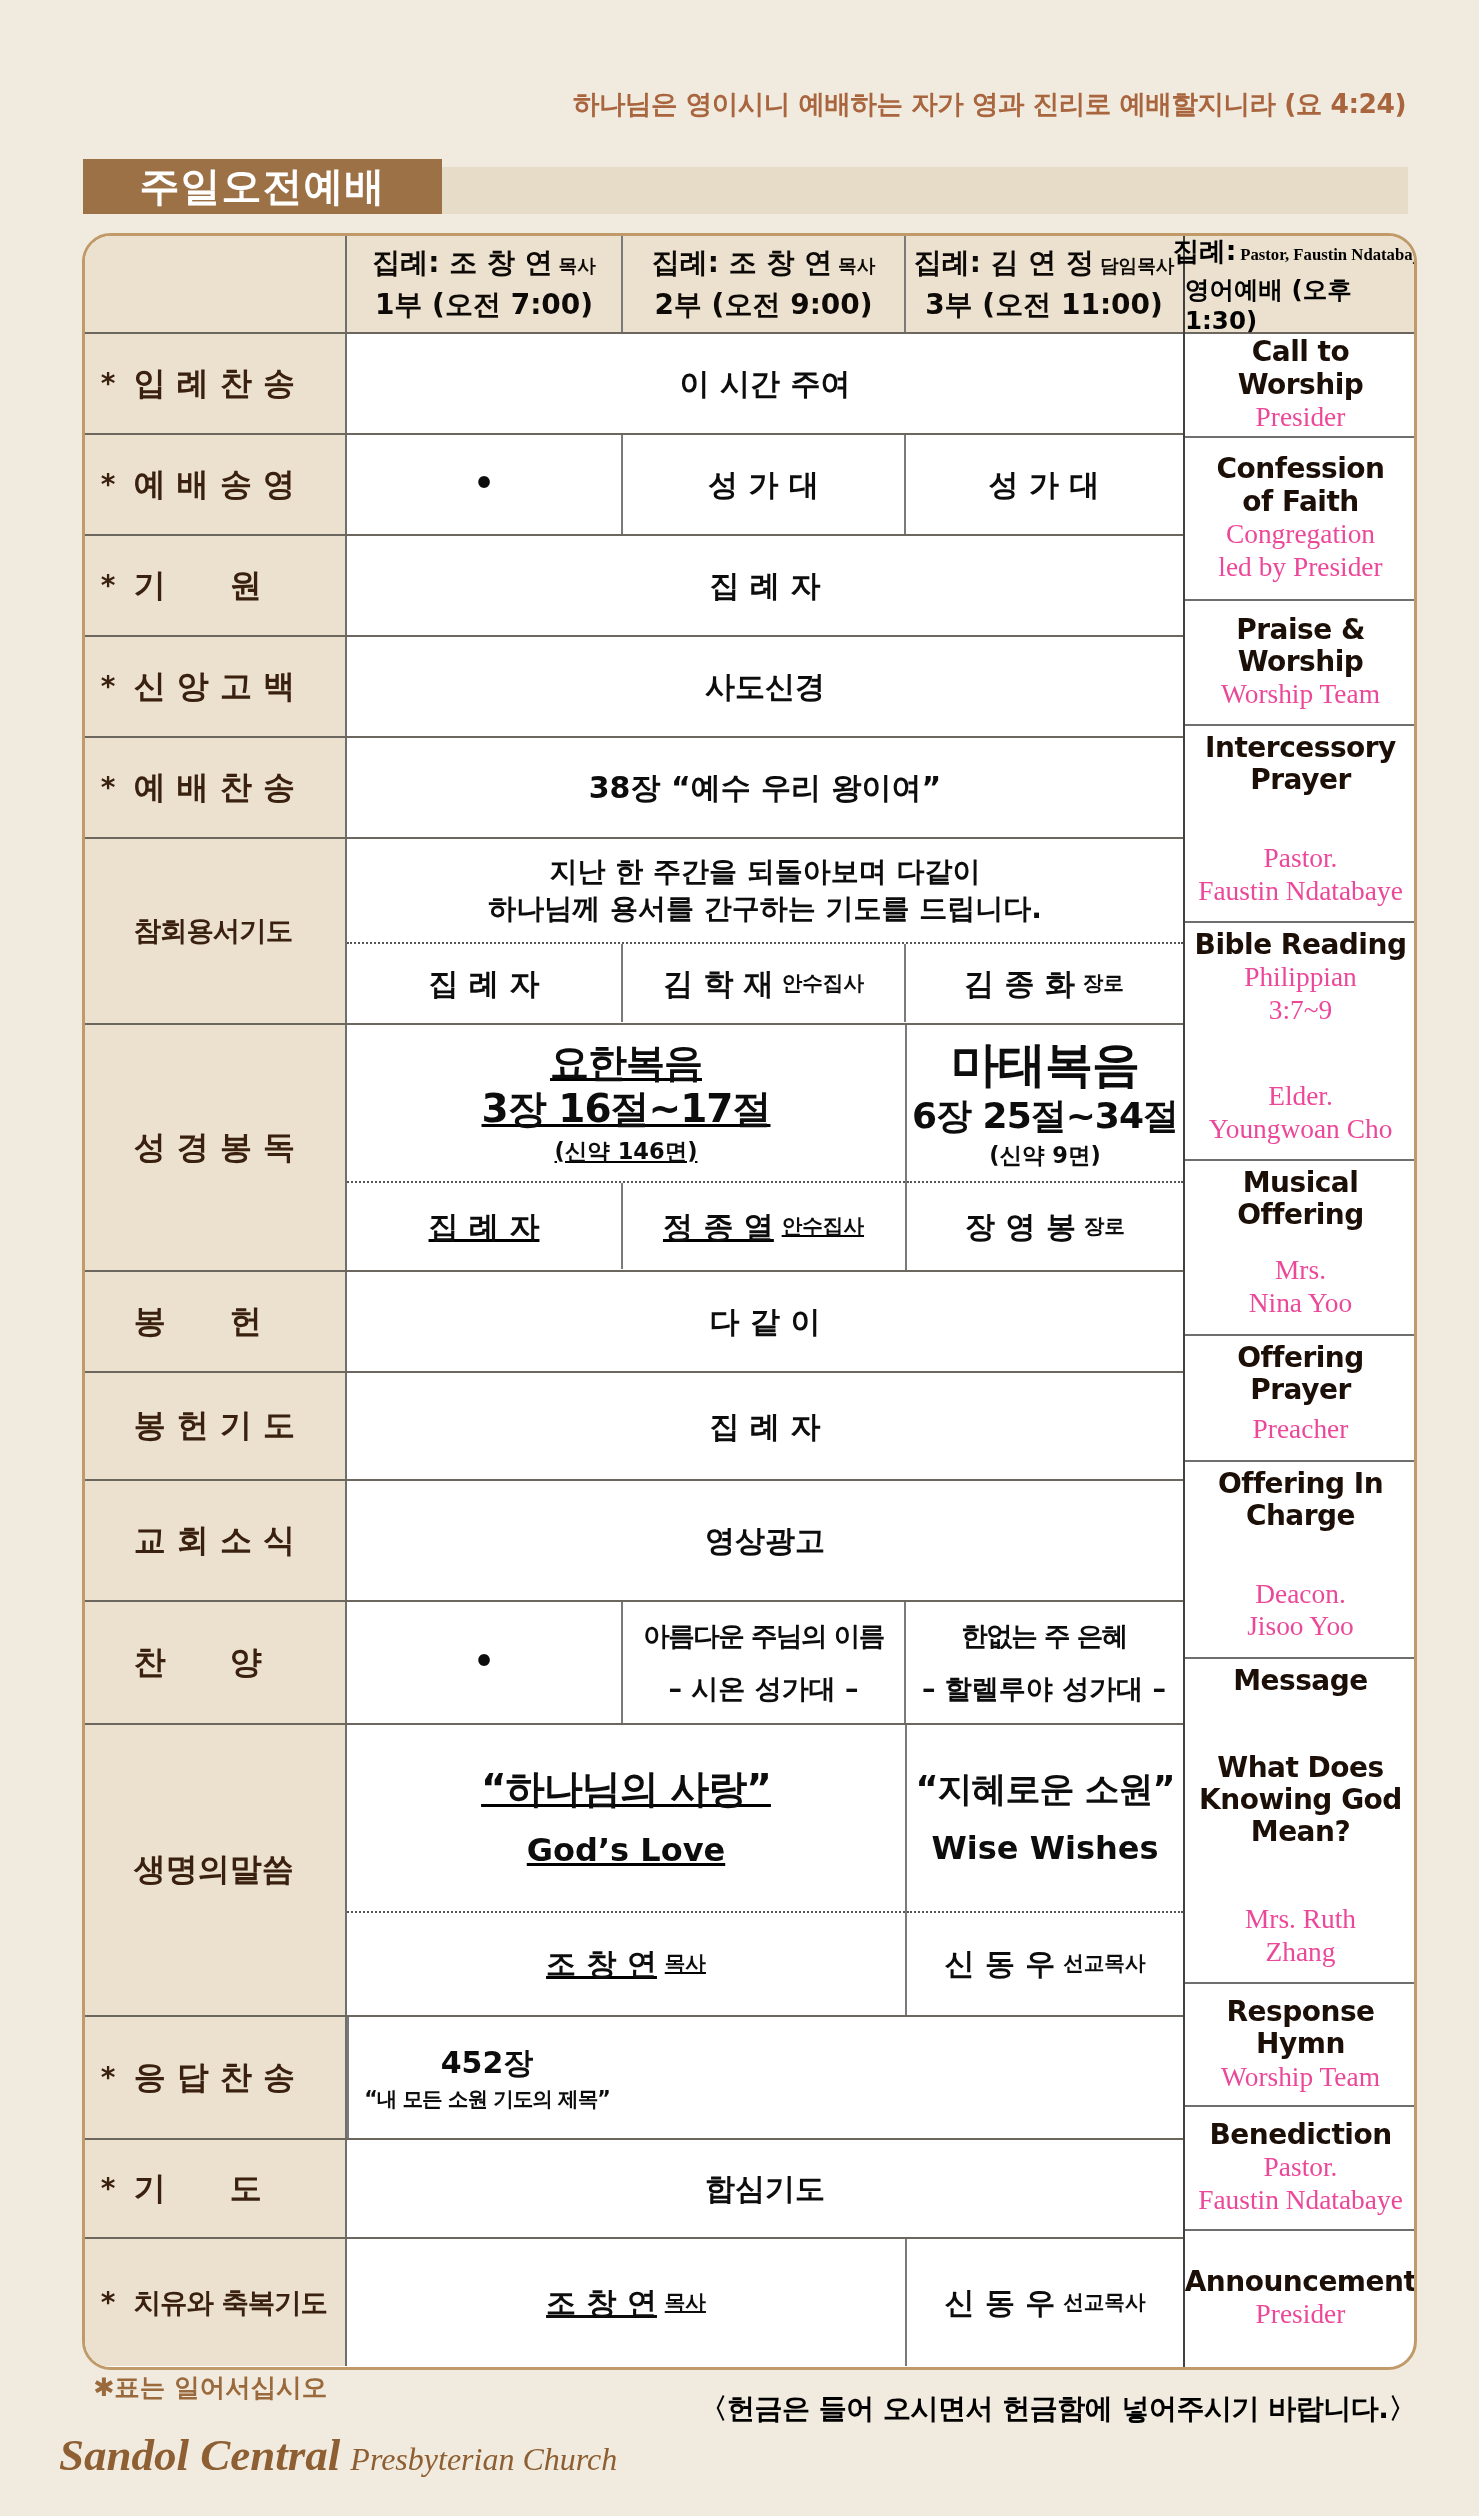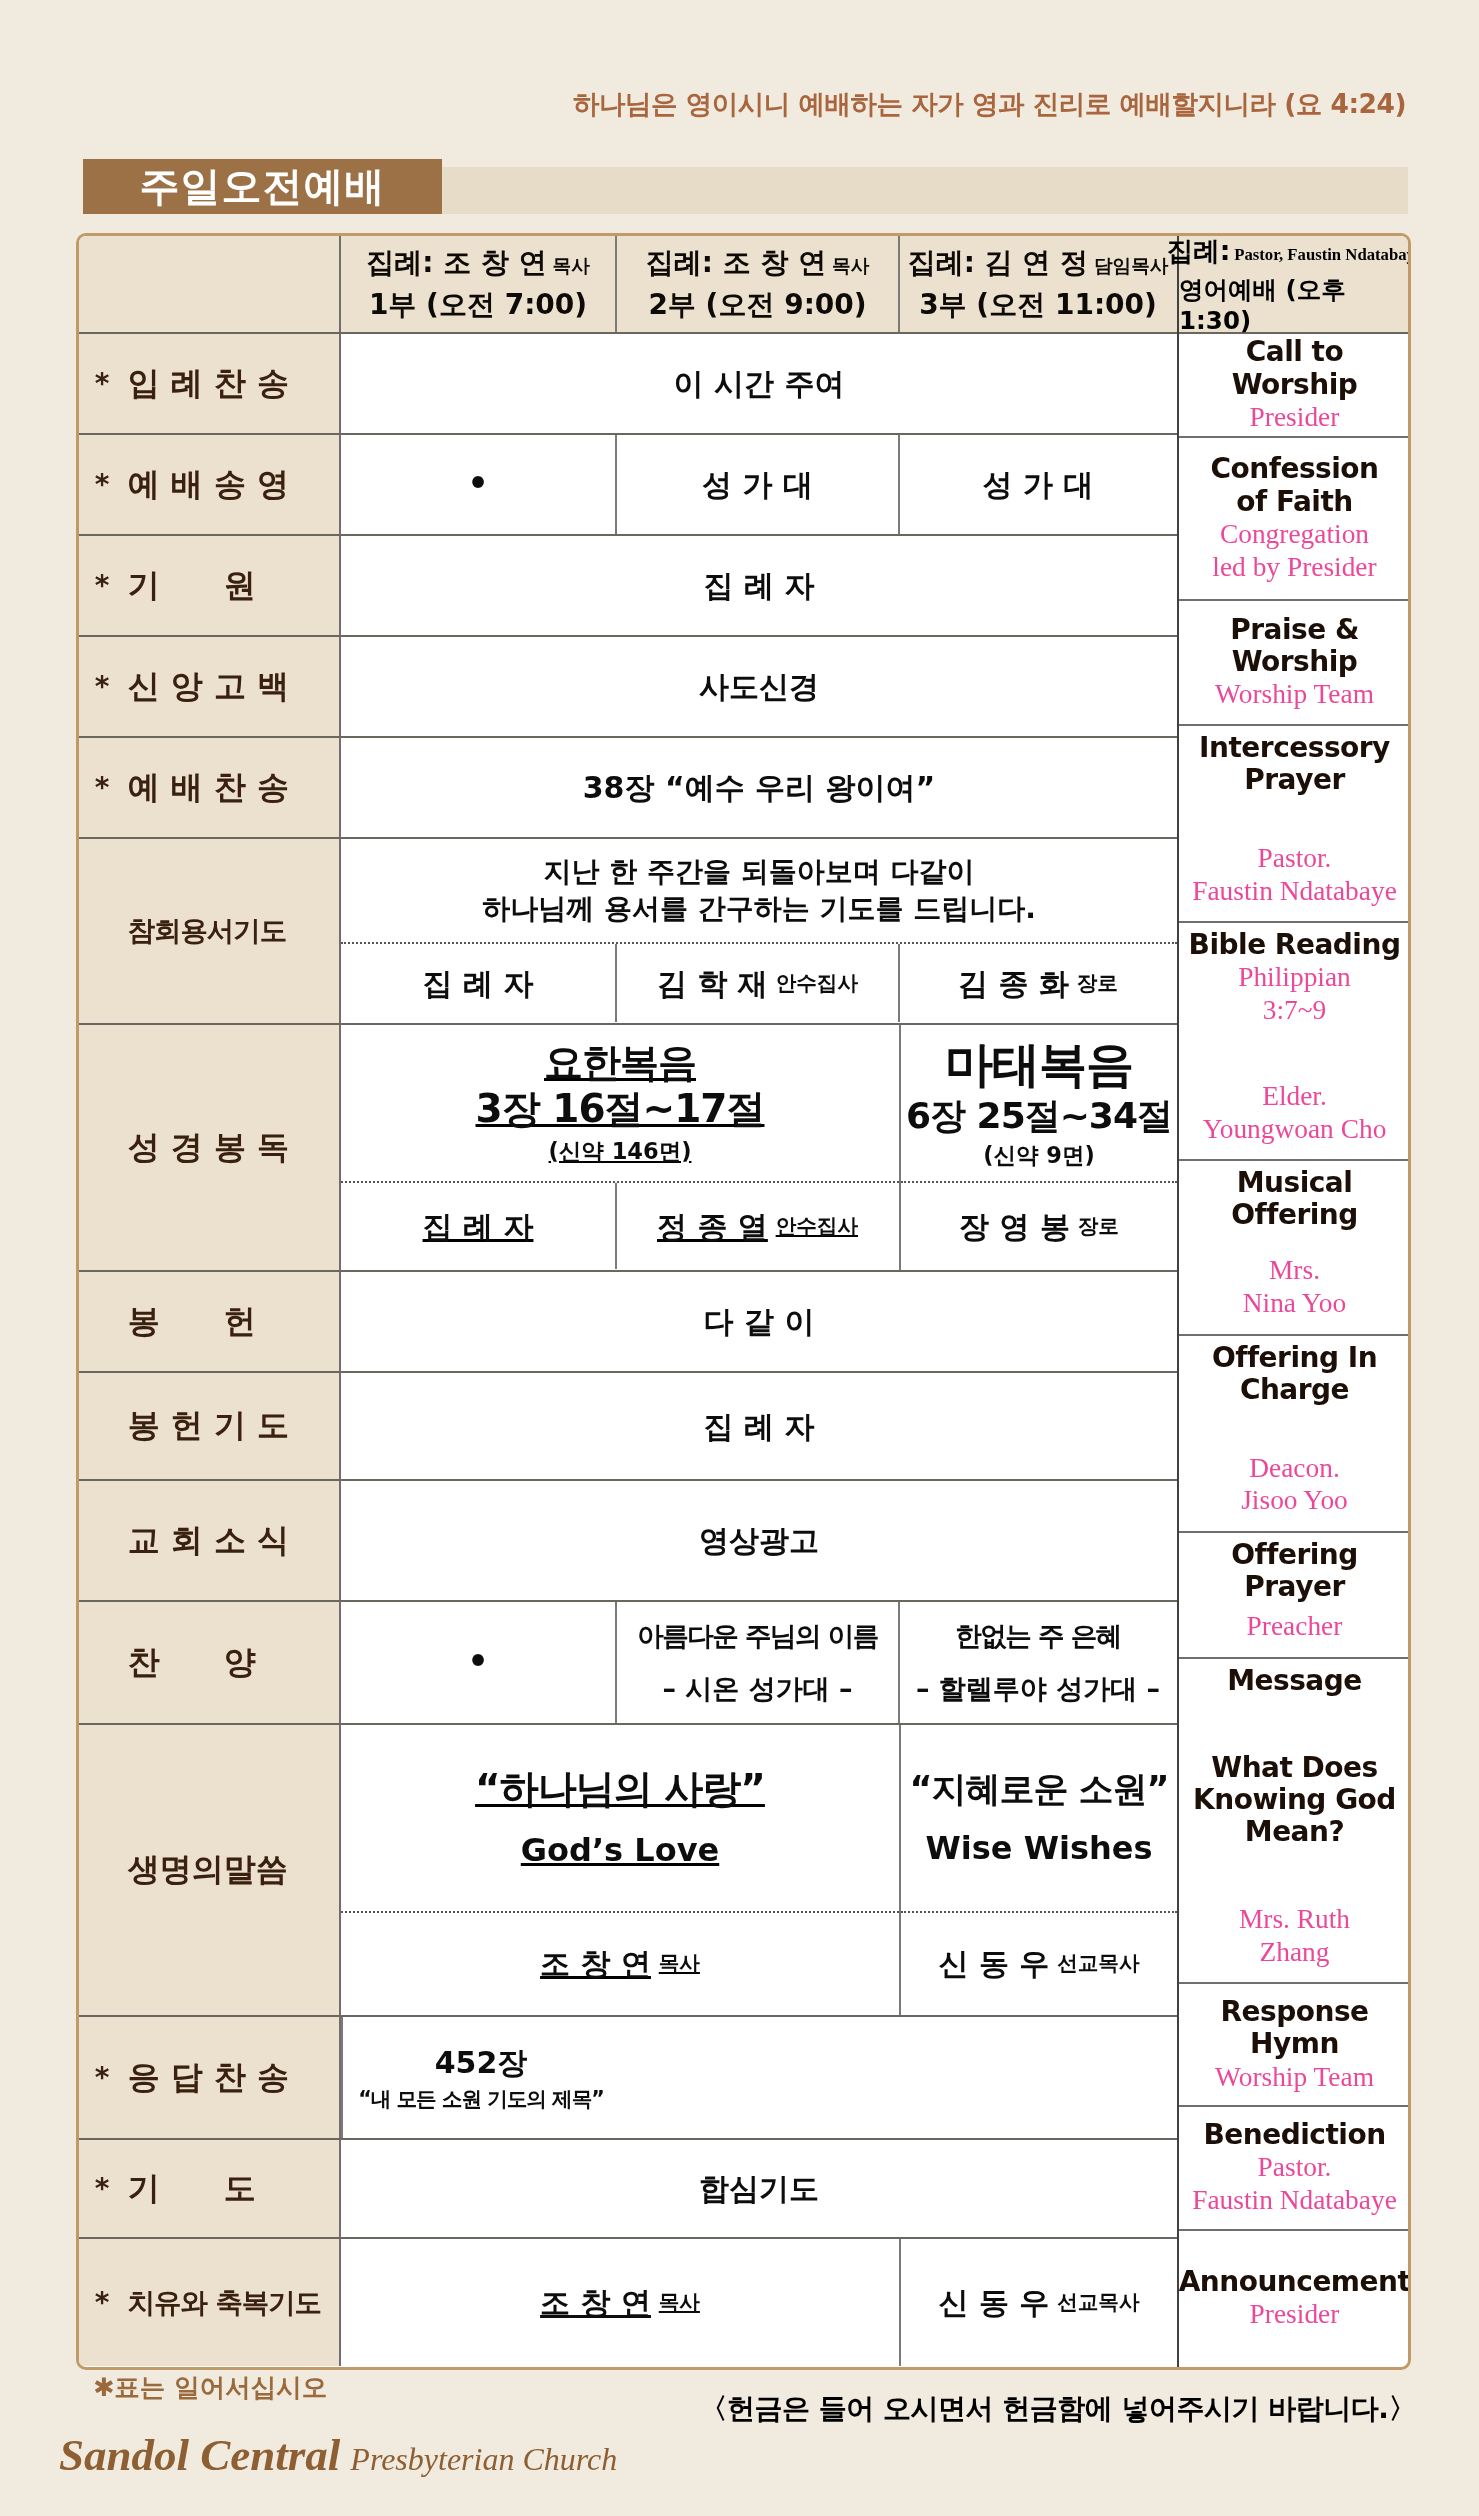--- a/index.html
+++ b/index.html
@@ -5,22 +5,22 @@
   * { margin:0; padding:0; box-sizing:border-box; }
   body { font-family:"DejaVu Sans","Liberation Sans",sans-serif; }
   .page { position:relative; width:1479px; height:2516px; background:#f1ebdf; overflow:hidden; }
 
   .verse { position:absolute; top:86px; right:73px; font-size:26.5px; color:#a8653e; font-weight:600; letter-spacing:-0.5px; }
 
   .title-box { position:absolute; left:83px; top:159px; width:359px; height:55px; background:#9d7146;
     color:#ffffff; font-size:40px; font-weight:bold; display:flex; align-items:center; justify-content:center; letter-spacing:1px; }
   .title-strip { position:absolute; left:442px; top:167px; width:966px; height:47px; background:#e6dcc8; }
 
-  .table { position:absolute; left:76px; top:233px; width:1335px; height:2137px; background:#ffffff;
-    border:3.9px solid #c09a69; border-radius:10px; overflow:hidden; display:flex; }
+  .table { position:absolute; left:82px; top:233px; width:1335px; height:2137px; background:#ffffff;
+    border:3.9px solid #c09a69; border-radius:29px; overflow:hidden; display:flex; }
   .main { width:1098px; display:flex; flex-direction:column; }
   .row { display:flex; border-bottom:2.9px solid #6b675f; }
   .row:last-child { border-bottom:none; }
 
   .lbl { width:262px; background:#ece1ce; border-right:2px solid #6f6f6f; display:flex; align-items:center;
     padding-left:15.7px; color:#39200f; font-weight:bold; font-size:32px; }
   .lbl .star { width:33px; font-size:28px; flex:none; }
   .lbl .lbl-t { flex:1; padding-right:29px; white-space:pre; }
   .lbl .lbl-t.small { font-size:27.4px; letter-spacing:-1px; }
 
@@ -325,32 +325,32 @@
 Youngwoan Cho</div>
       </div>
 
       <div class="ecell" style="height:183px">
         <div class="etitle">Musical Offering</div>
         <div class="spacer"></div>
         <div class="eby pad-b">Mrs.
 Nina Yoo</div>
       </div>
 
+      <div class="ecell" style="height:132px">
+        <div class="etitle">Offering Prayer</div>
+        <div class="spacer"></div>
+        <div class="eby pad-b">Preacher</div>
+      </div>
+
       <div class="ecell" style="height:207px">
         <div class="etitle">Offering In
 Charge</div>
         <div class="spacer"></div>
         <div class="eby pad-b">Deacon.
 Jisoo Yoo</div>
-      </div>
-
-      <div class="ecell" style="height:132px">
-        <div class="etitle">Offering Prayer</div>
-        <div class="spacer"></div>
-        <div class="eby pad-b">Preacher</div>
       </div>
 
       <div class="ecell" style="height:342px">
         <div class="etitle">Message</div>
         <div class="spacer"></div>
         <div class="etitle">What Does
 Knowing God
 Mean?</div>
         <div class="spacer"></div>
         <div class="eby pad-b">Mrs. Ruth

